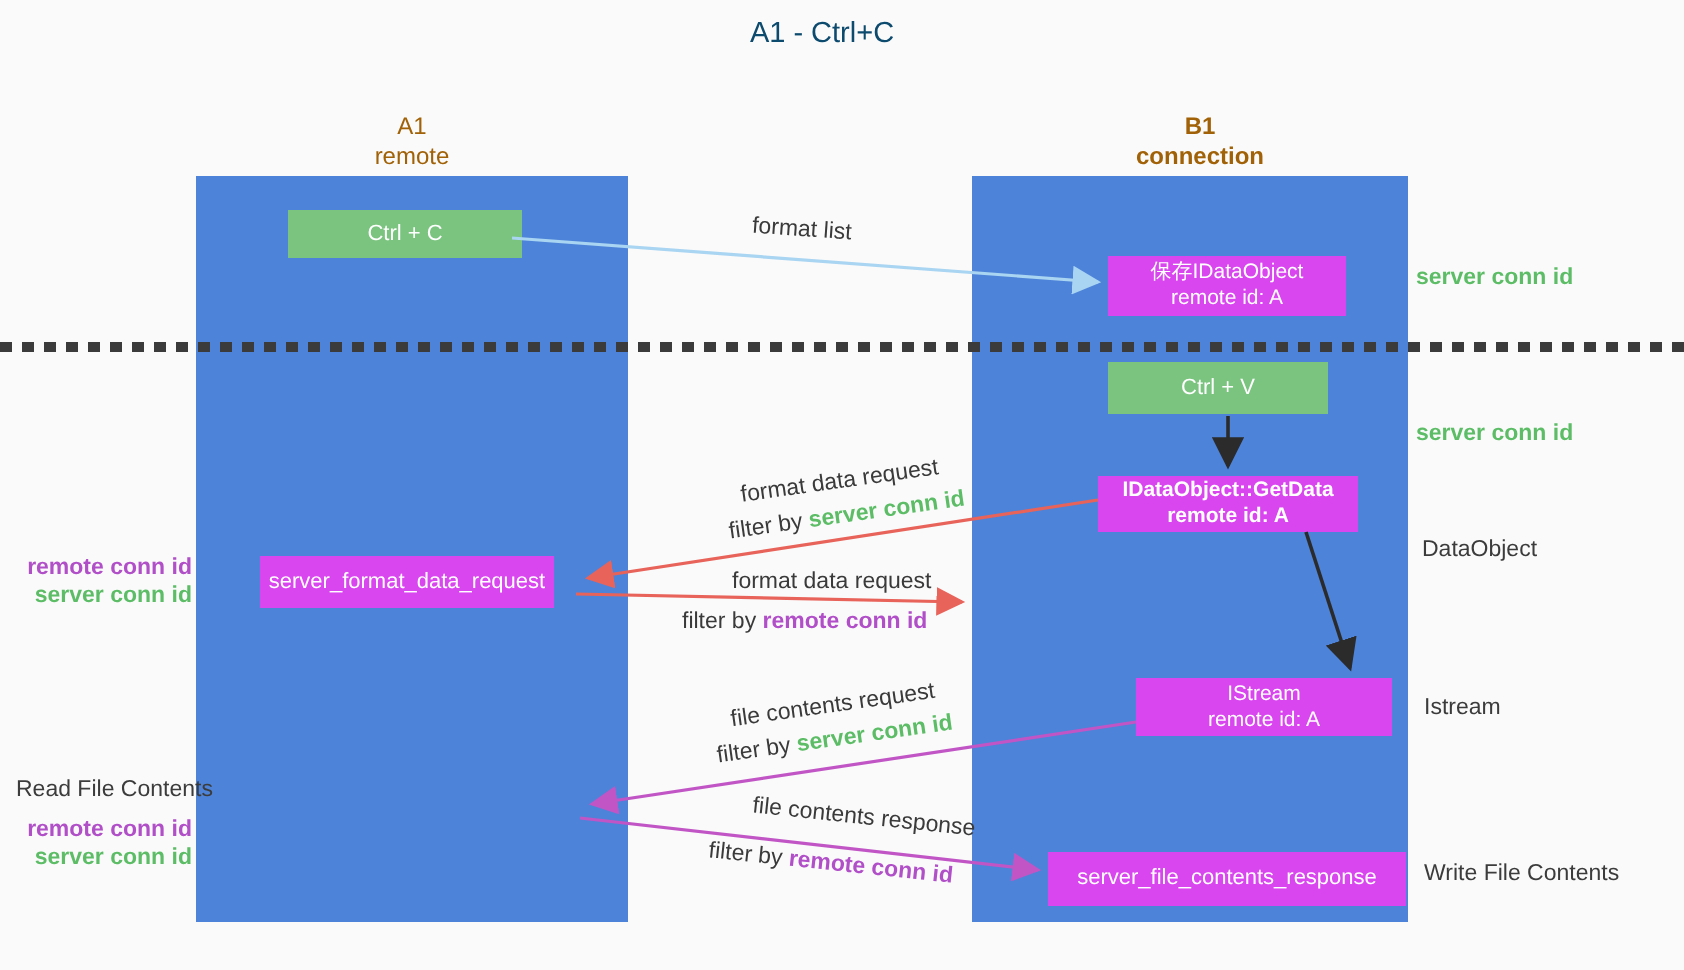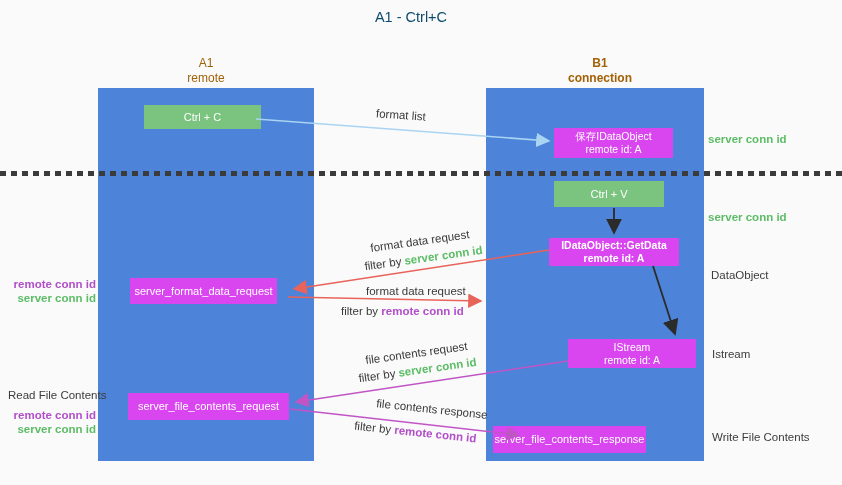--- a/index.html
+++ b/index.html
@@ -158,25 +158,22 @@
   <div class="box orange" style="left:130px; top:278px; width:147px; height:26px;">
     <div>server_format_data_request</div>
   </div>
 
 
   <div class="box orange two-line" style="left:568px; top:339px; width:128px; height:29px;">
     <div>IStream</div>
     <div>remote id: A</div>
   </div>
 
-  <div class="box orange" style="left:128px; top:393px; width:161px; height:27px;">
-    <div>server_file_contents_request</div>
-  </div>
-
-  <div class="box orange" style="left:493px; top:426px; width:153px; height:27px;">
+
+  <div class="box orange" style="left:524px; top:426px; width:179px; height:27px;">
     <div>server_file_contents_response</div>
   </div>
 
   <div class="edge-label tilt-slight" style="left:376px; top:109px;">format list</div>
 
   <div class="edge-label tilt-up" style="left:370px; top:235px;">format data request</div>
   <div class="edge-label tilt-up" style="left:364px; top:252px;">
     <span>filter by</span>
     <span class="green-id">server conn id</span>
   </div>

